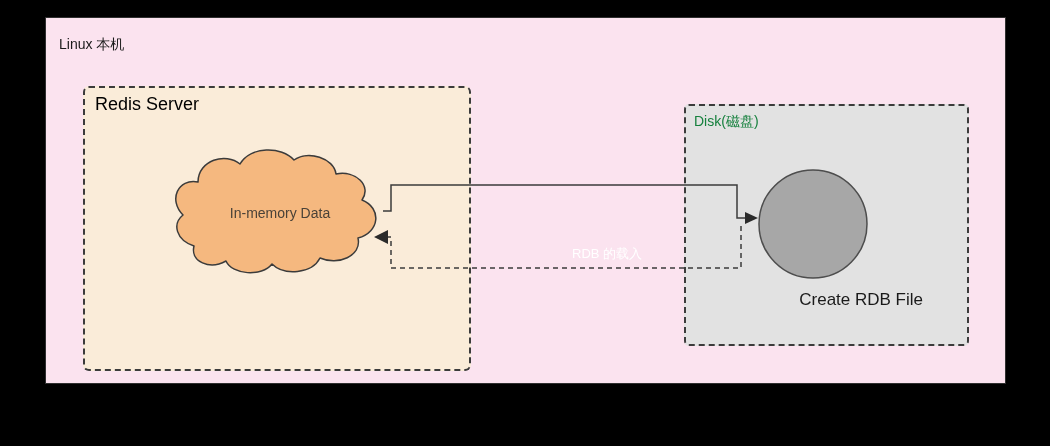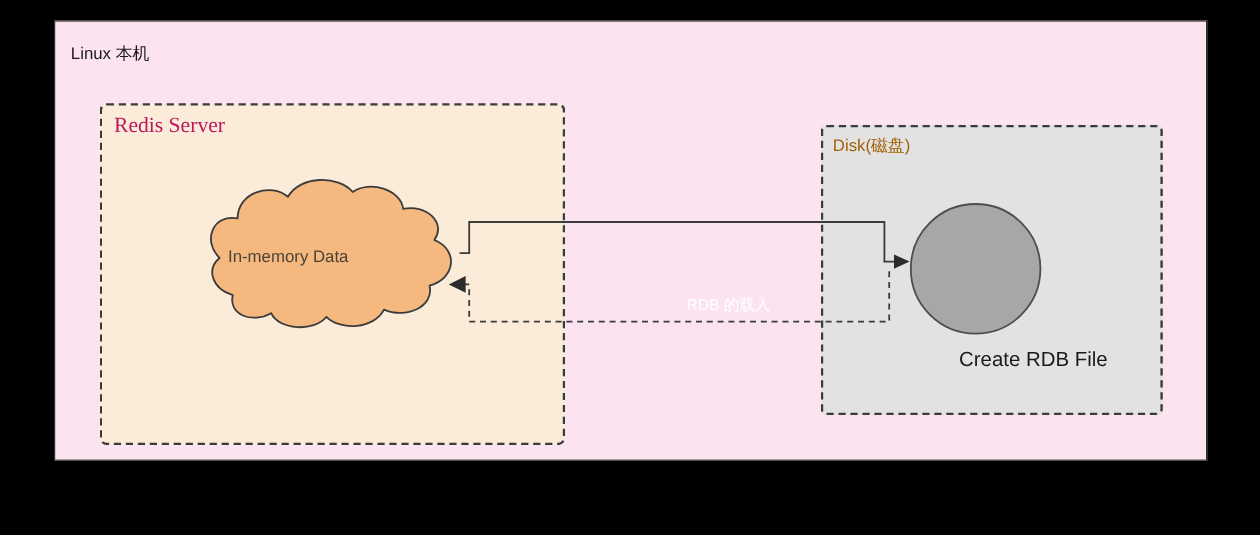--- a/index.html
+++ b/index.html
@@ -44,57 +44,57 @@
     background: #faecd9;
     border: 2px dashed #3b3b3b;
     border-radius: 6px;
     box-sizing: border-box;
   }
   .redis-title {
     position: absolute;
     left: 10px;
     top: 6px;
     font-size: 18px;
-    color: #be185d;
+    color: #000000;
     white-space: nowrap;
-    font-family: Liberation Serif, serif;
   }
   .disk-box {
     position: absolute;
     left: 638px; 
     top: 86px;   
     width: 285px;
     height: 242px;
     background: #e2e2e2;
     border: 2px dashed #3b3b3b;
     border-radius: 5px;
     box-sizing: border-box;
   }
   .disk-title {
     position: absolute;
     left: 8px;
     top: 7px;
     font-size: 14px;
-    color: #a16207;
+    color: #15803d;
     white-space: nowrap;
     text-align: right;
   }
   .diagram-svg {
     position: absolute;
     left: 0;
     top: 0;
     width: 1050px;
     height: 446px;
     pointer-events: none;
   }
   .cloud-label {
     position: absolute;
     left: 190px;
     top: 205px;
     width: 180px;
+    text-align: center;
     font-size: 14px;
     color: #4a4238;
     white-space: nowrap;
   }
   .rdb-file-label {
     position: absolute;
     left: 713px;
     top: 290px;
     width: 210px;
     text-align: right;

